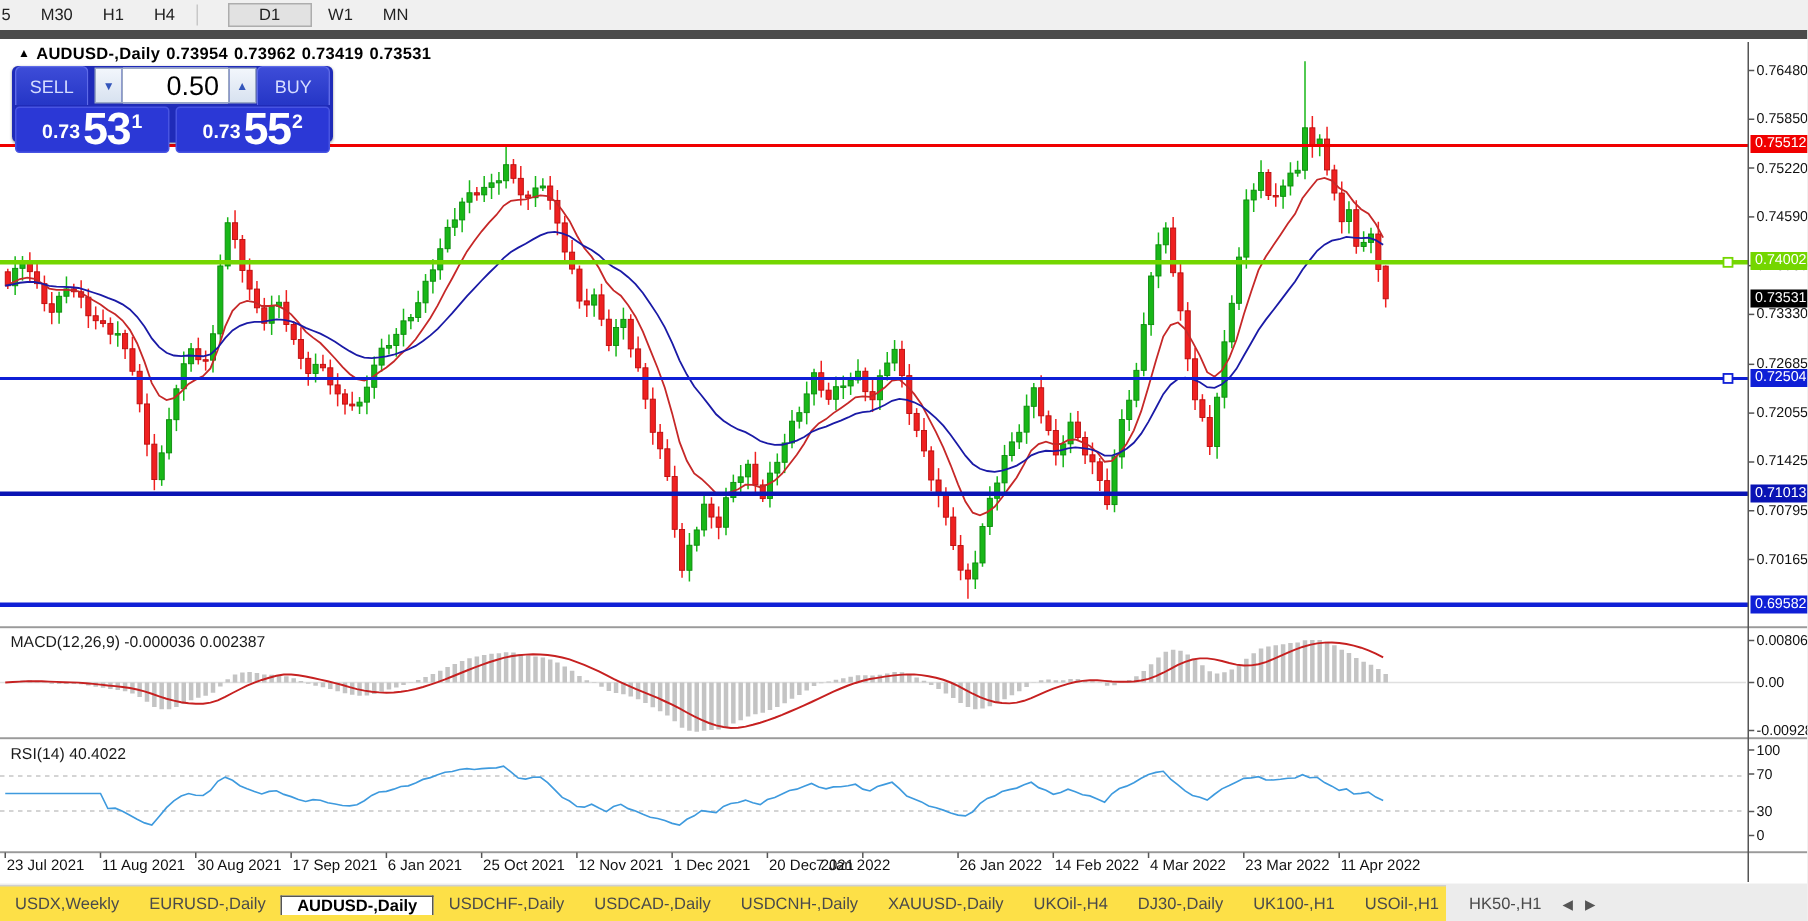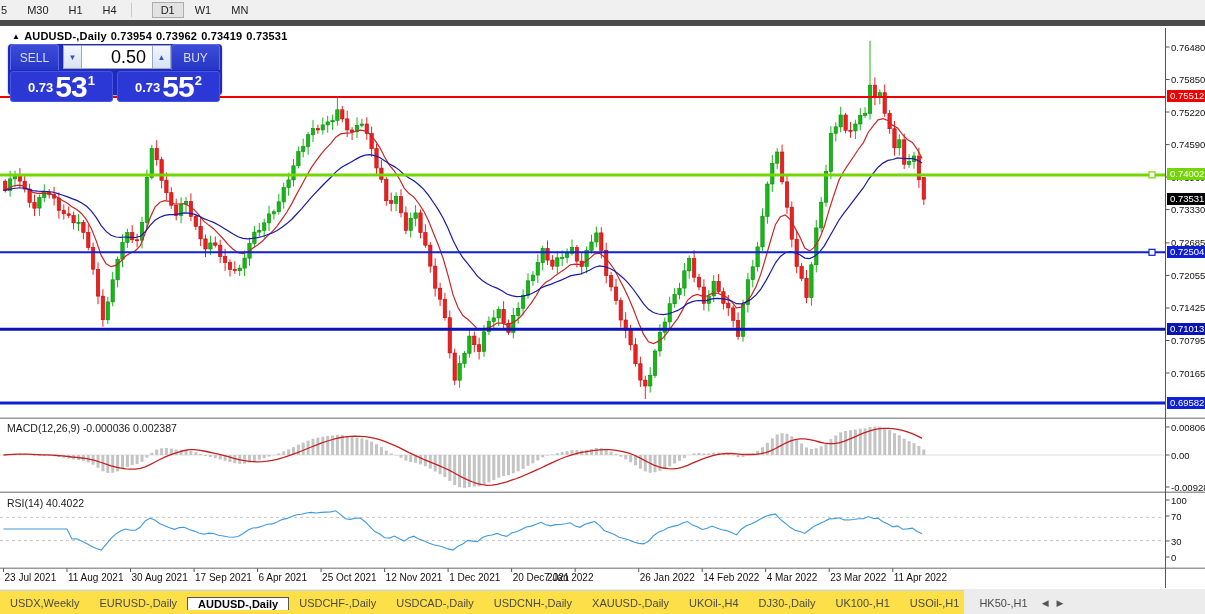--- a/index.html
+++ b/index.html
@@ -3,21 +3,21 @@
 <meta charset="utf-8">
 <style>
   html,body{margin:0;padding:0;background:#ECECEC;}
   .stage{position:relative;width:1205px;height:614px;background:#ECECEC;overflow:hidden;
          font-family:"Liberation Sans",sans-serif;-webkit-font-smoothing:antialiased;}
   
   .toolbar{position:absolute;left:0;top:0;width:1205px;height:20px;background:#F0F0F0;
            border-bottom:1px solid #D8D8D8;display:flex;align-items:center;font-size:11px;color:#222;}
   .tf-btn{padding:2px 9px;margin:0 1px;cursor:default;}
   .tf-btn.first{padding-left:3px;margin-left:-2px;}
-  .tf-btn.active{background:#E2E2E2;border:1px solid #ADADAD;padding:1px 8px;margin-left:16px;}
+  .tf-btn.active{background:#E2E2E2;border:1px solid #ADADAD;padding:1px 20px;margin-left:16px;}
   .tf-sep{width:1px;height:14px;background:#C8C8C8;margin:0 4px;}
   
   .frame-strip{position:absolute;left:0;top:20px;width:1205px;height:6px;background:#4B4B4B;}
   
   .chart-win{position:absolute;left:0;top:26px;width:1205px;height:563px;background:#FFFFFF;}
   .chart-svg-holder{position:absolute;left:0;top:0;width:1205px;height:614px;}
   .chart-title{position:absolute;left:12px;top:30px;font-size:11px;font-weight:bold;color:#000;
                letter-spacing:.2px;white-space:nowrap;}
   .chart-title .arr{font-size:8px;position:relative;top:-1px;margin-right:4px;}
   .chart-title span{margin-right:4px;}
@@ -777,21 +777,21 @@
       <div class="ax-tick" style="left: 1171px; top: 494.5px;">100</div>
       <div class="ax-tick" style="left: 1171px; top: 510.5px;">70</div>
       <div class="ax-tick" style="left: 1171px; top: 535.5px;">30</div>
       <div class="ax-tick" style="left: 1171px; top: 551.5px;">0</div>
     </div>
   <div id="date-axis">
       <div class="date-label" style="left: 4.5px;">23 Jul 2021</div>
       <div class="date-label" style="left: 68.018px;">11 Aug 2021</div>
       <div class="date-label" style="left: 131.536px;">30 Aug 2021</div>
       <div class="date-label" style="left: 195.054px;">17 Sep 2021</div>
-      <div class="date-label" style="left: 258.572px;">6 Apr 2021</div>
+      <div class="date-label" style="left: 258.572px;">6 Jan 2021</div>
       <div class="date-label" style="left: 322.09px;">25 Oct 2021</div>
       <div class="date-label" style="left: 385.608px;">12 Nov 2021</div>
       <div class="date-label" style="left: 449.126px;">1 Dec 2021</div>
       <div class="date-label" style="left: 512.644px;">20 Dec 2021</div>
       <div class="date-label" style="left: 544px;">7 Jan 2022</div>
       <div class="date-label" style="left: 639.68px;">26 Jan 2022</div>
       <div class="date-label" style="left: 703.198px;">14 Feb 2022</div>
       <div class="date-label" style="left: 766.716px;">4 Mar 2022</div>
       <div class="date-label" style="left: 830.234px;">23 Mar 2022</div>
       <div class="date-label" style="left: 893.752px;">11 Apr 2022</div>

